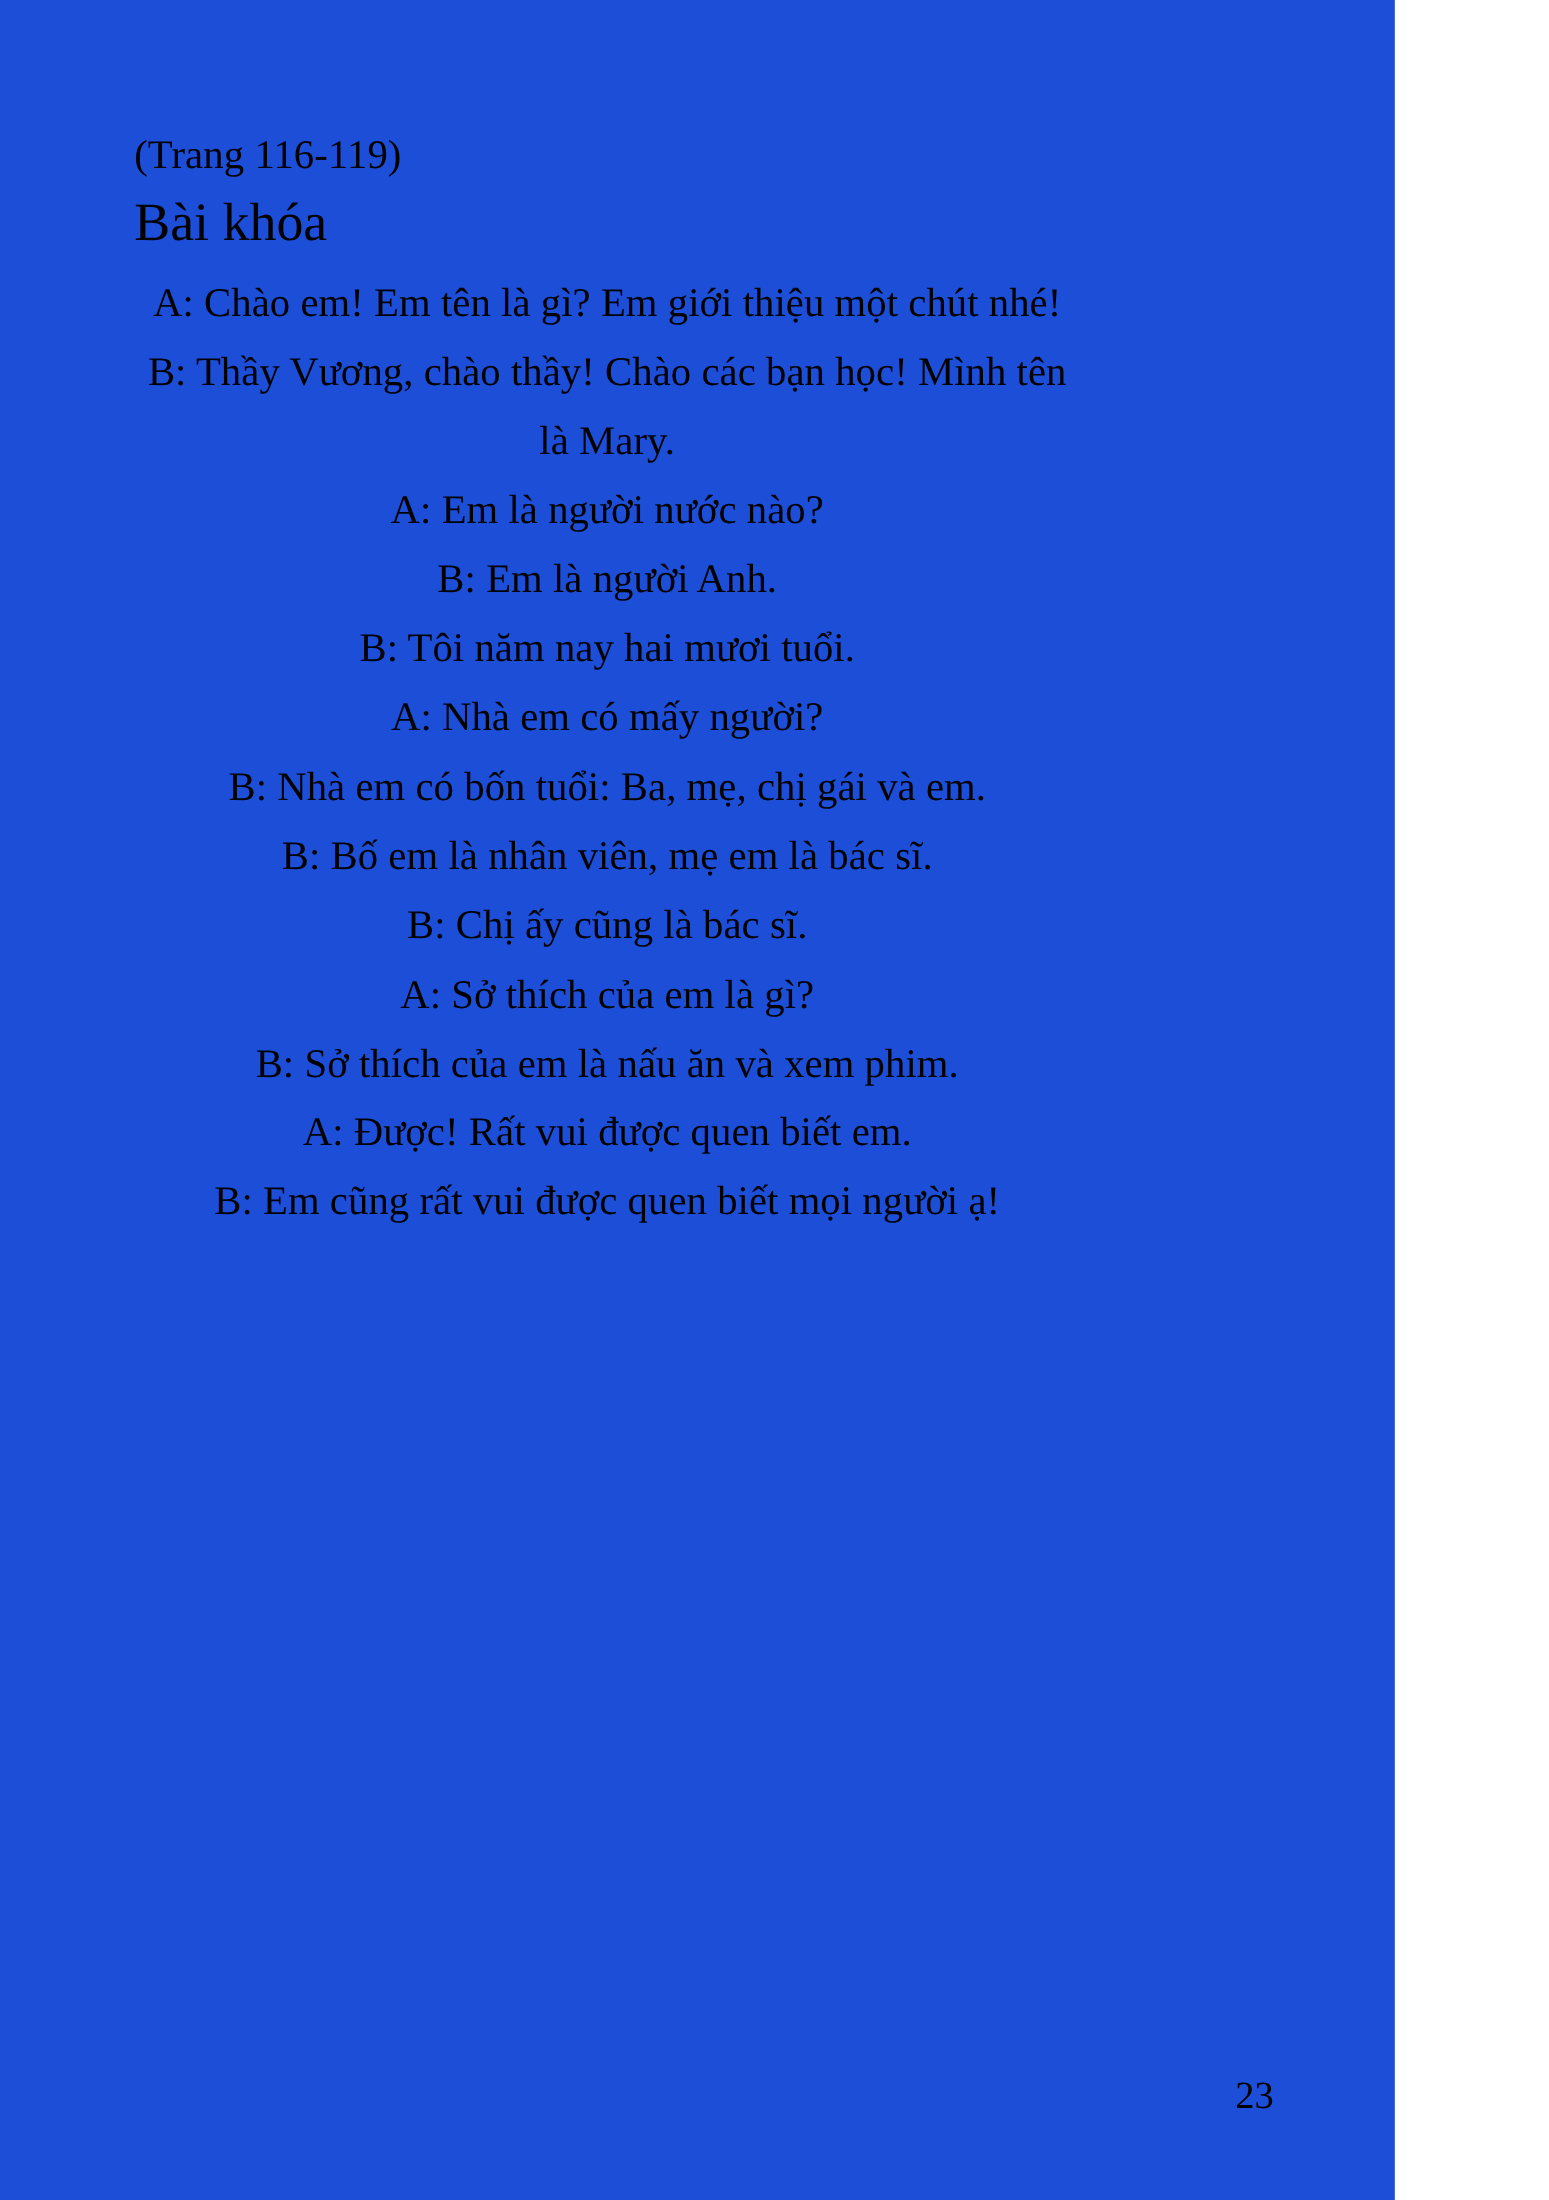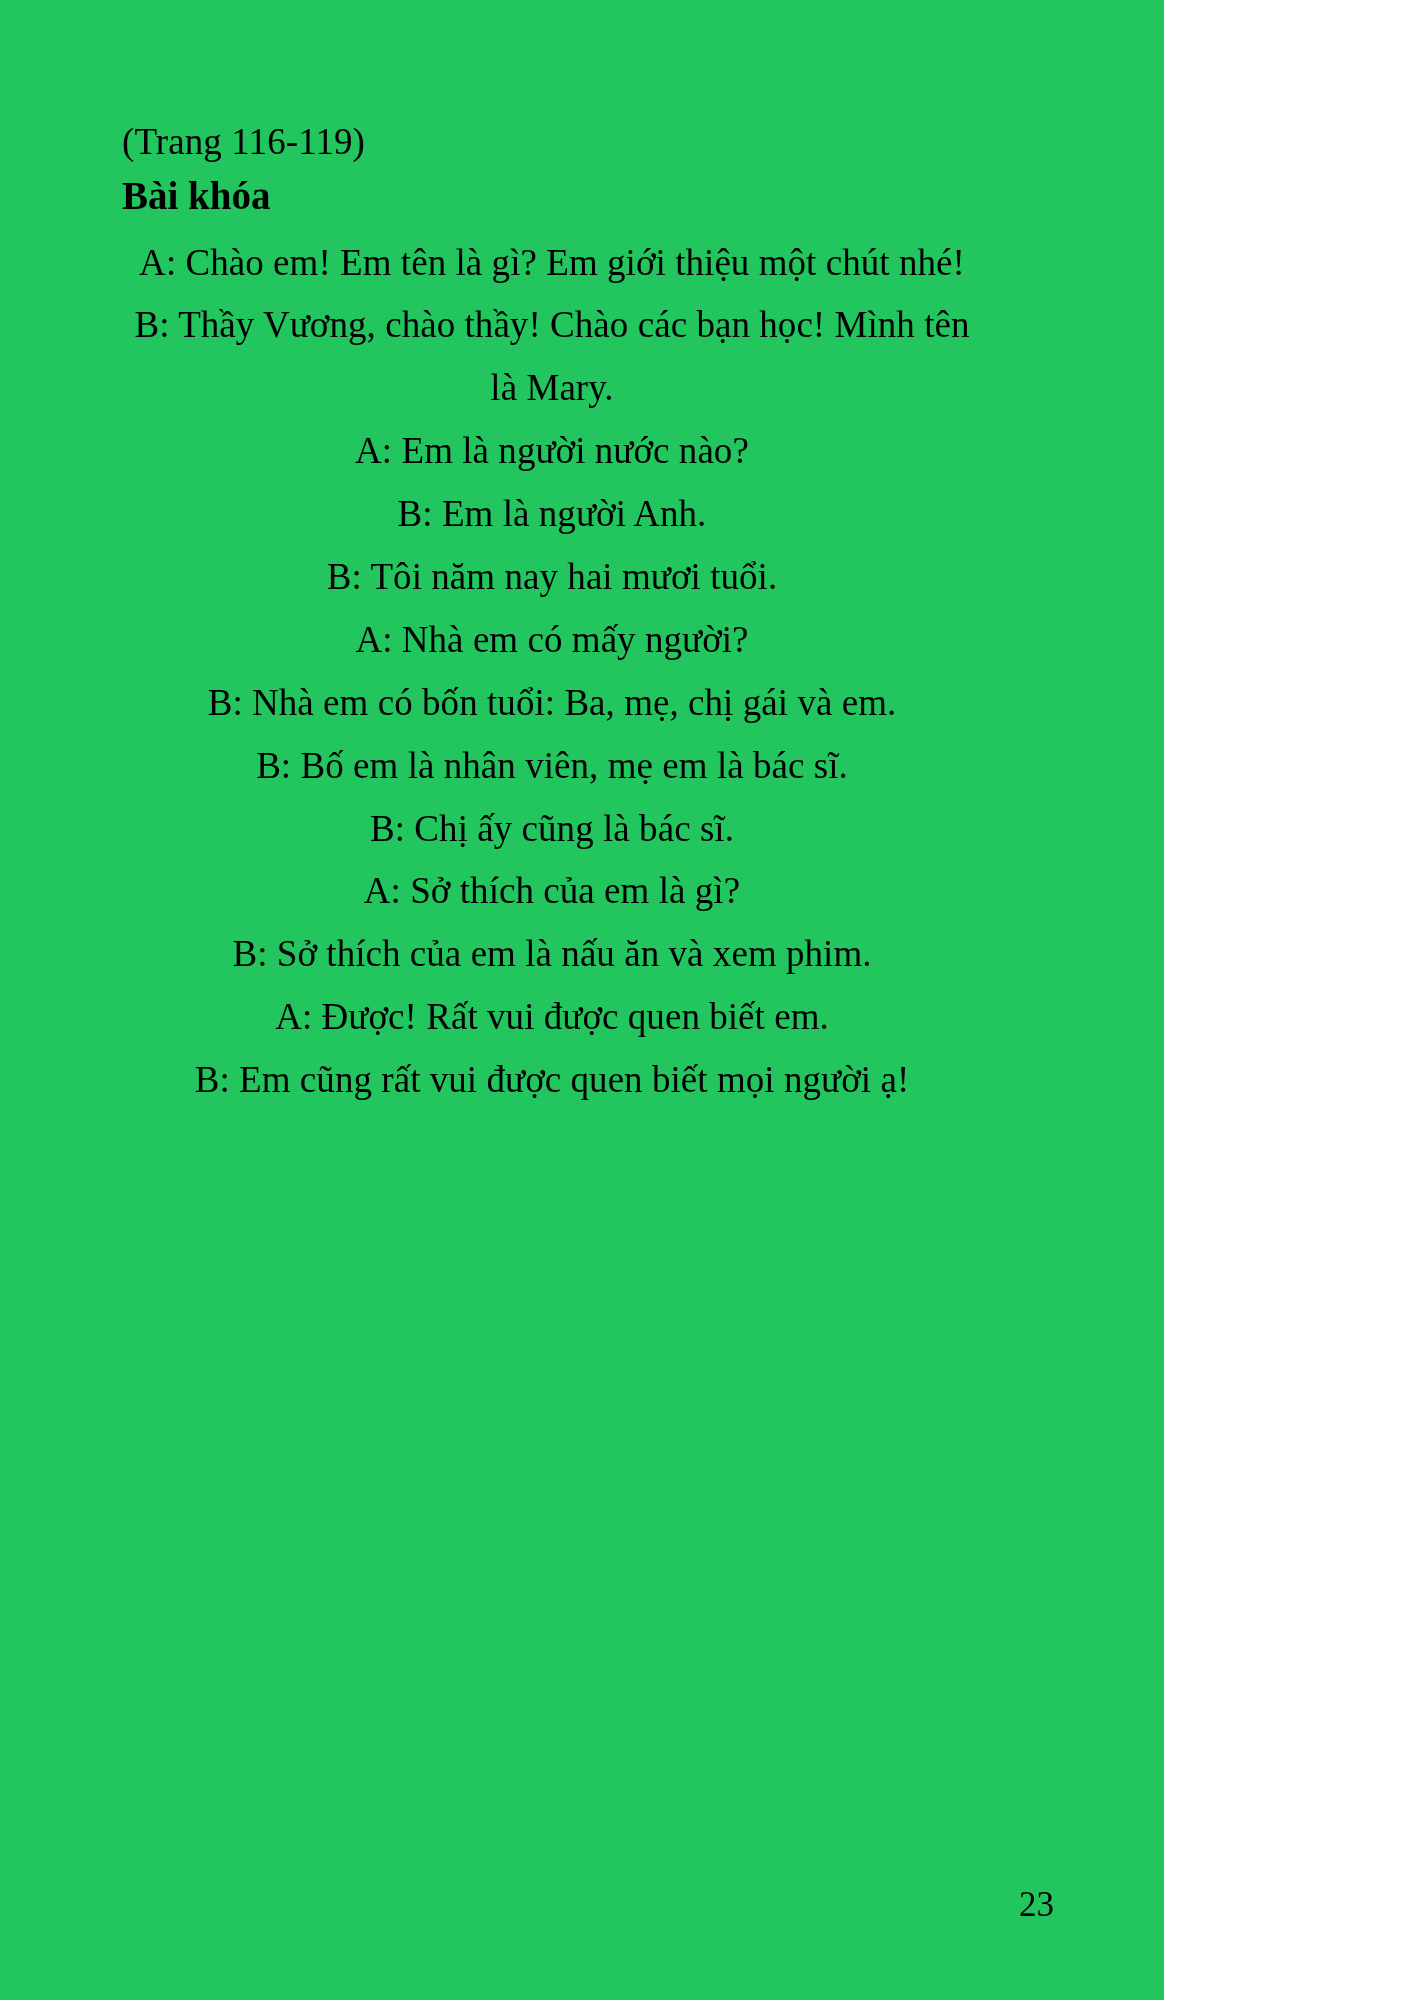--- a/index.html
+++ b/index.html
@@ -2,43 +2,43 @@
 <html><head>
 <meta charset="utf-8">
 <style>
   html, body {
     margin: 0;
     padding: 0;
     background: #ffffff;
   }
   .page {
     position: relative;
-    width: 1164px;
+    width: 1268px;
     height: 2000px;
-    background: #22c55e;
+    background: #1d4ed8;
     box-sizing: border-box;
     font-family: "Liberation Serif", "DejaVu Serif", serif;
     color: #000000;
     overflow: hidden;
   }
   .content {
     position: absolute;
     left: 122px;
     top: 118px;
     width: 1120px;
   }
   .line-ref {
     font-size: 37px;
     line-height: 1.30;
     margin: 0 0 4px 0;
     letter-spacing: 0.1px;
   }
   .heading {
-    font-size: 39px;
-    font-weight: bold;
+    font-size: 49px;
+    font-weight: normal;
     line-height: 1.32;
     margin: 0 0 10px 0;
   }
   .dialogue {
     margin: 0;
     padding: 0;
     list-style: none;
   }
   .dialogue li {
     font-size: 37px;

